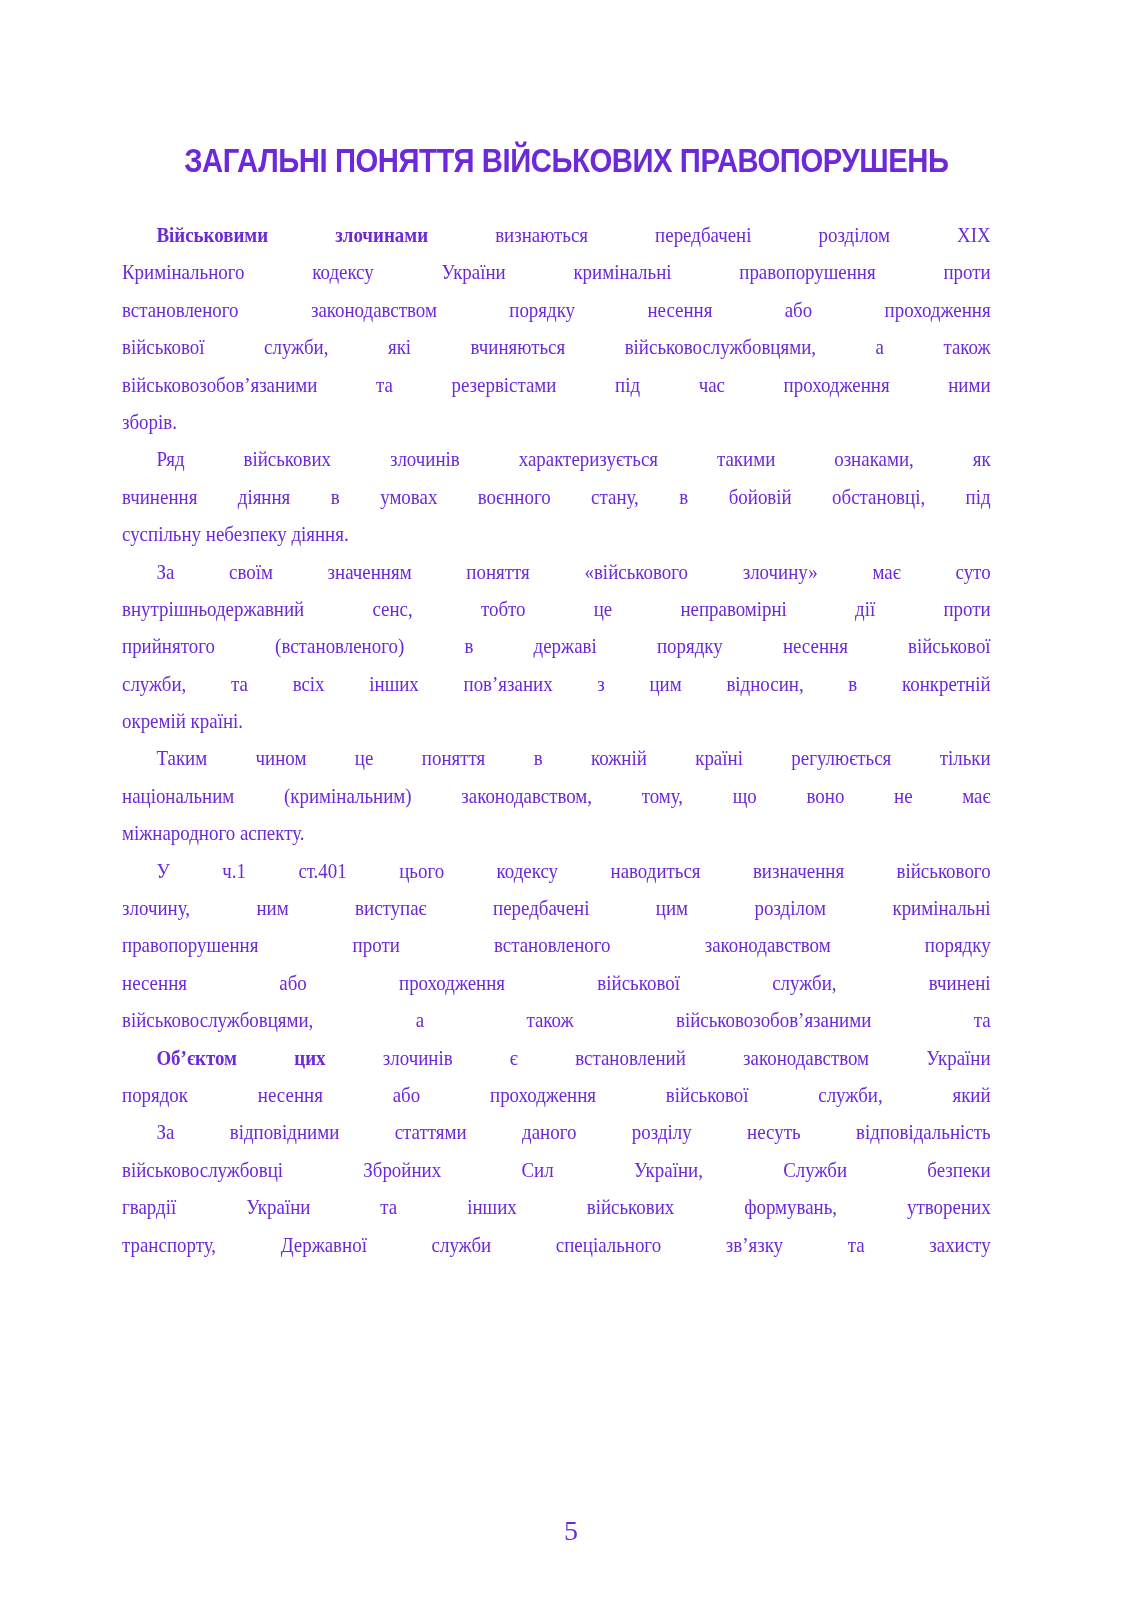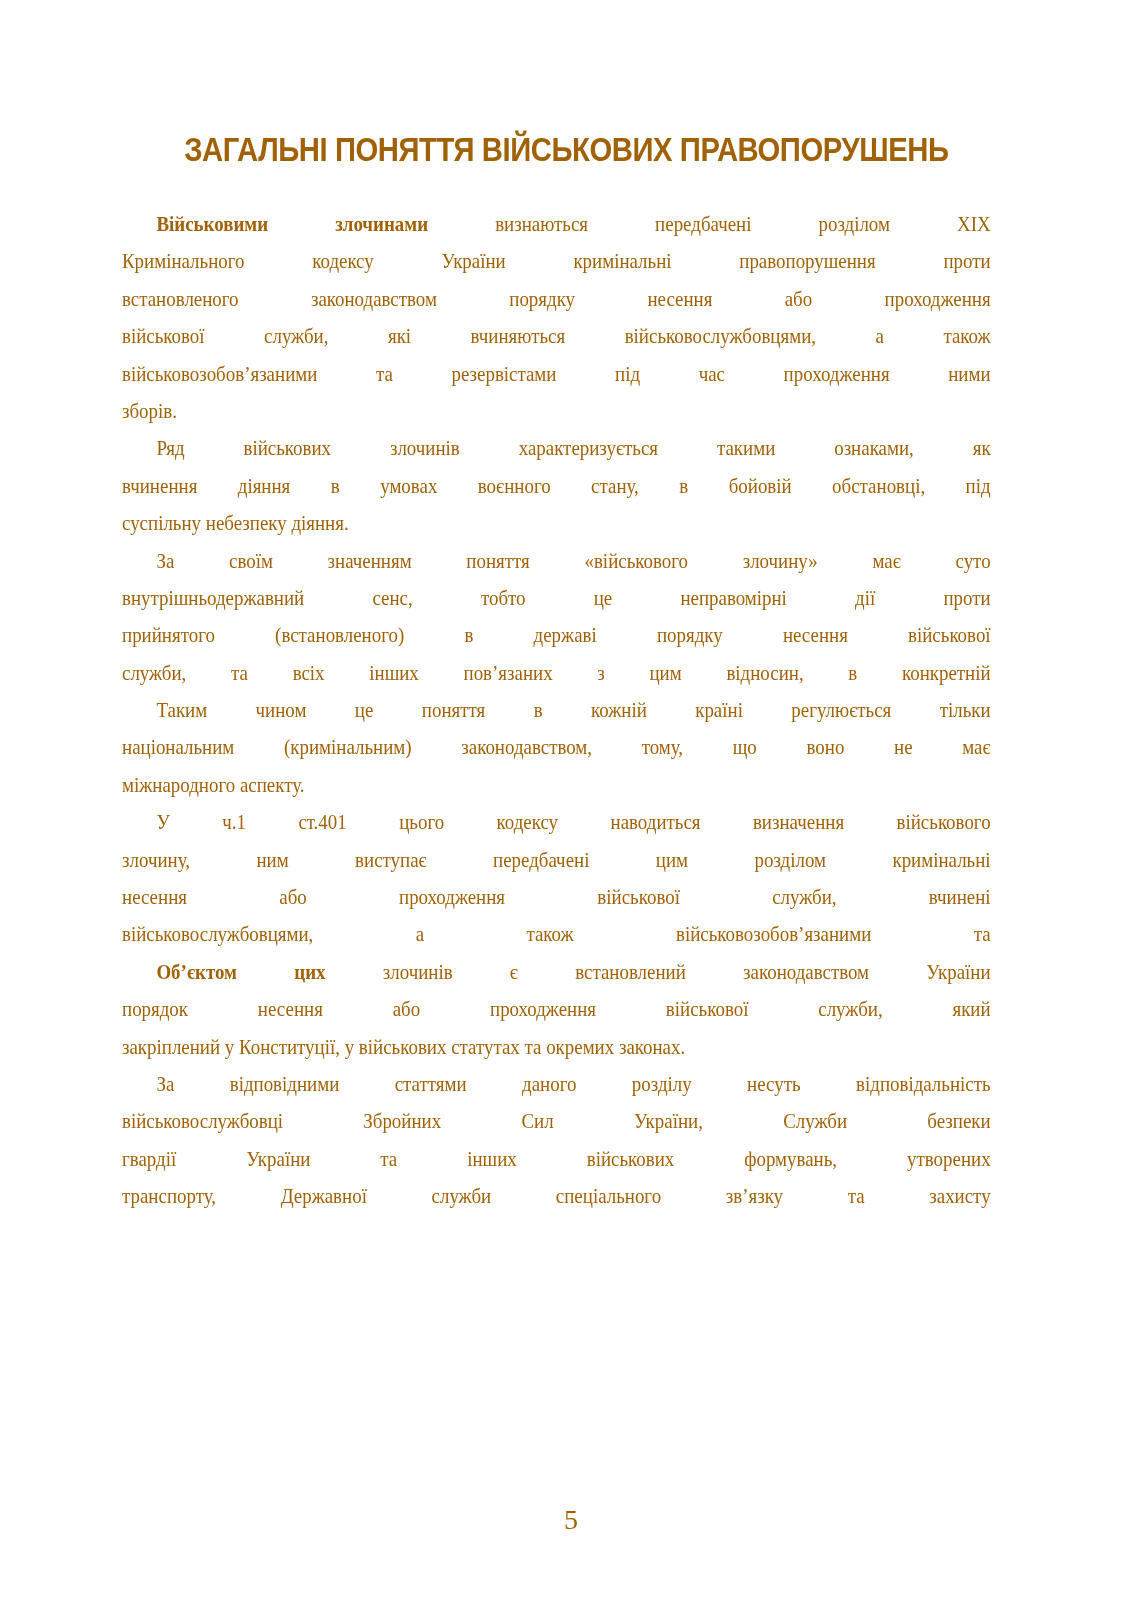--- a/index.html
+++ b/index.html
@@ -1,19 +1,19 @@
 <!DOCTYPE html>
 <html><head>
 <meta charset="utf-8">
 <style>
   html, body { margin: 0; padding: 0; background: #ffffff; }
   body { width: 1142px; height: 1615px; position: relative; overflow: hidden; }
   .page {
-    position: absolute; left: 0; top: 5px; width: 1142px; height: 1480px;
-    background: #ffffff; color: #a16207;
+    position: absolute; left: 0; top: 16px; width: 1142px; height: 1480px;
+    background: #ffffff; color: #6d28d9;
   }
   .title {
     position: absolute; left: 122px; top: 122px; width: 868px;
     text-align: center;
     font-family: "Liberation Sans", sans-serif;
     font-weight: bold; font-size: 34px; letter-spacing: -0.5px;
     line-height: 44px; white-space: nowrap;
   }
   .title-inner { display: inline-block; transform: scaleX(0.86); transform-origin: center; }
   .body {
@@ -55,36 +55,37 @@
       <div>
         <div class="line indent"><span class="txt"><span>Ряд військових злочинів характеризується такими ознаками, як</span></span></div>
         <div class="line"><span class="txt"><span>вчинення діяння в умовах воєнного стану, в бойовій обстановці, під</span></span></div>
         <div class="line last"><span class="txt"><span>суспільну небезпеку діяння.</span></span></div>
       </div>
       <div>
         <div class="line indent"><span class="txt"><span>За своїм значенням поняття «військового злочину» має суто</span></span></div>
         <div class="line"><span class="txt"><span>внутрішньодержавний сенс, тобто це неправомірні дії проти</span></span></div>
         <div class="line"><span class="txt"><span>прийнятого (встановленого) в державі порядку несення військової</span></span></div>
         <div class="line"><span class="txt"><span>служби, та всіх інших пов’язаних з цим відносин, в конкретній</span></span></div>
+        <div class="line last"><span class="txt"><span>окремій країні.</span></span></div>
       </div>
       <div>
         <div class="line indent"><span class="txt"><span>Таким чином це поняття в кожній країні регулюється тільки</span></span></div>
         <div class="line"><span class="txt"><span>національним (кримінальним) законодавством, тому, що воно не має</span></span></div>
         <div class="line last"><span class="txt"><span>міжнародного аспекту.</span></span></div>
       </div>
       <div>
         <div class="line indent"><span class="txt"><span>У ч.1 ст.401 цього кодексу наводиться визначення військового</span></span></div>
         <div class="line"><span class="txt"><span>злочину, ним виступає передбачені цим розділом кримінальні</span></span></div>
+        <div class="line"><span class="txt"><span>правопорушення проти встановленого законодавством порядку</span></span></div>
         <div class="line"><span class="txt"><span>несення або проходження військової служби, вчинені</span></span></div>
         <div class="line"><span class="txt"><span>військовослужбовцями, а також військовозобов’язаними та</span></span></div>
       </div>
       <div>
         <div class="line indent"><span class="txt"><b>Об’єктом цих</b><span> злочинів є встановлений законодавством України</span></span></div>
         <div class="line"><span class="txt"><span>порядок несення або проходження військової служби, який</span></span></div>
-        <div class="line last"><span class="txt"><span>закріплений у Конституції, у військових статутах та окремих законах.</span></span></div>
       </div>
       <div>
         <div class="line indent"><span class="txt"><span>За відповідними статтями даного розділу несуть відповідальність</span></span></div>
         <div class="line"><span class="txt"><span>військовослужбовці Збройних Сил України, Служби безпеки</span></span></div>
         <div class="line"><span class="txt"><span>гвардії України та інших військових формувань, утворених</span></span></div>
         <div class="line"><span class="txt"><span>транспорту, Державної служби спеціального зв’язку та захисту</span></span></div>
       </div>
     </div>
   <div class="pagenum">5</div>
 </div>

